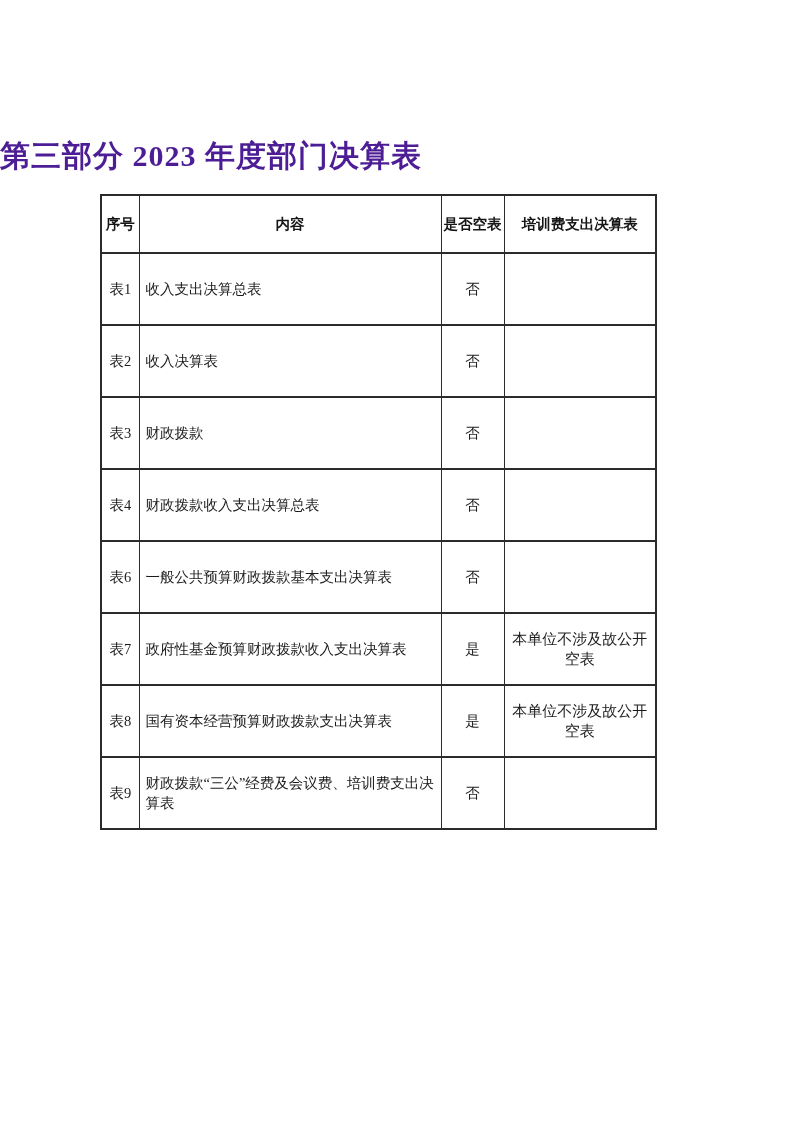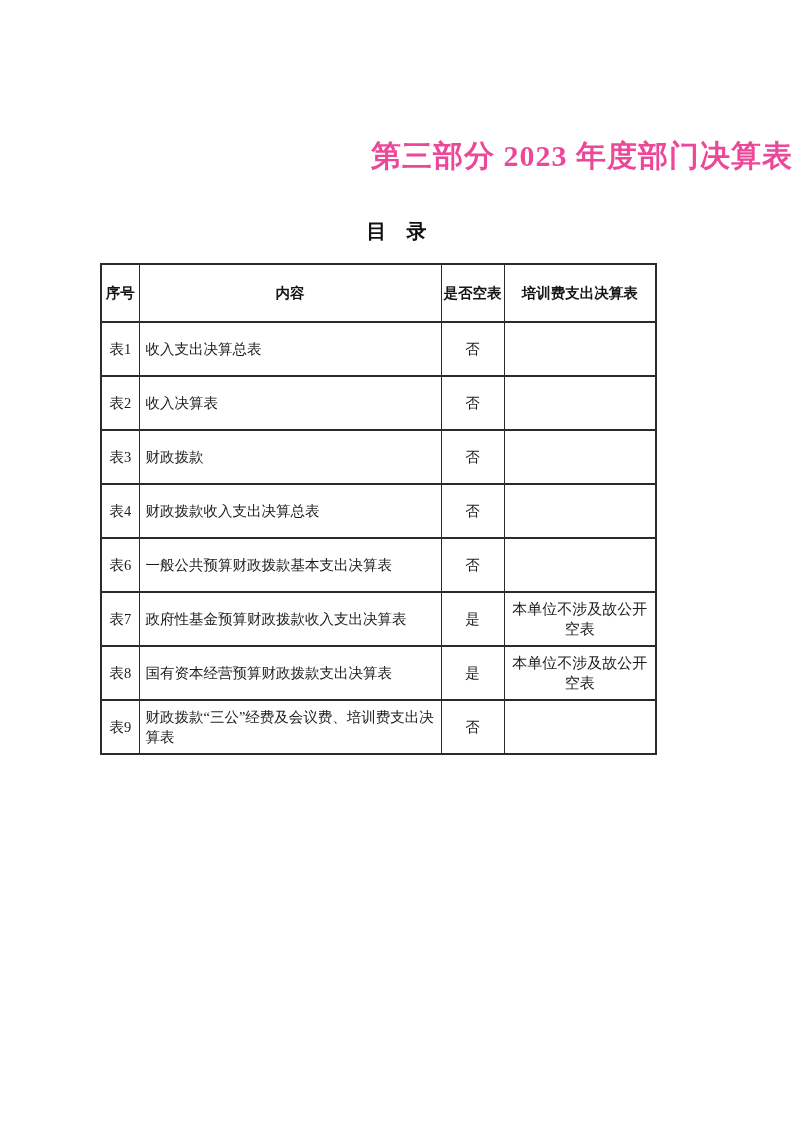--- a/index.html
+++ b/index.html
@@ -7,26 +7,26 @@
   body {
     width: 793px;
     height: 1122px;
     position: relative;
     font-family: "Liberation Serif", serif;
     color: #1b1b1b;
     overflow: hidden;
   }
   .doc-title {
     margin-top: 139px;
-    text-align: right;
+    text-align: left;
     font-size: 30px;
     line-height: 1.1;
     font-weight: bold;
     font-family: "Liberation Serif", serif;
-    color: #ec4899;
+    color: #4c1d95;
     letter-spacing: 1px;
   }
   .toc-heading {
     margin-top: 49px;
     text-align: center;
     font-size: 20px;
     line-height: 1;
     font-weight: bold;
     font-family: "Liberation Serif", serif;
     color: #111;
@@ -42,41 +42,40 @@
   .toc-table th, .toc-table td {
     border-top: 2px solid #2b2b2b;
     border-bottom: 2px solid #2b2b2b;
     border-left: 1px solid #2b2b2b;
     border-right: 1px solid #2b2b2b;
     vertical-align: middle;
     font-size: 14.5px;
     color: #1b1b1b;
   }
   .toc-table thead tr { height: 58px; }
-  .toc-table tbody tr { height: 54px; }
+  .toc-table tbody tr { height: 72px; }
   .toc-table th {
     font-family: "Liberation Sans", sans-serif;
     font-weight: bold;
     text-align: center;
     color: #161616;
     padding: 0 1px;
   }
   td.cell-index   { text-align: center; padding: 0 1px; }
   td.cell-content { text-align: left; padding: 0 4px 0 6px; line-height: 20px; }
   td.cell-empty   { text-align: center; padding: 0 1px; }
   td.cell-reason  { text-align: center; padding: 0 1px; line-height: 20px; font-size: 15px; }
 </style>
 </head>
 <body>
 
 <div class="page">
 
   <div class="doc-title">第三部分 2023 年度部门决算表</div>
 
-  <div class="toc-heading">目　录</div>
 
   <table class="toc-table">
     <colgroup>
       <col style="width:38px">
       <col style="width:302px">
       <col style="width:63px">
       <col style="width:152px">
     </colgroup>
     <thead>
       <tr>

